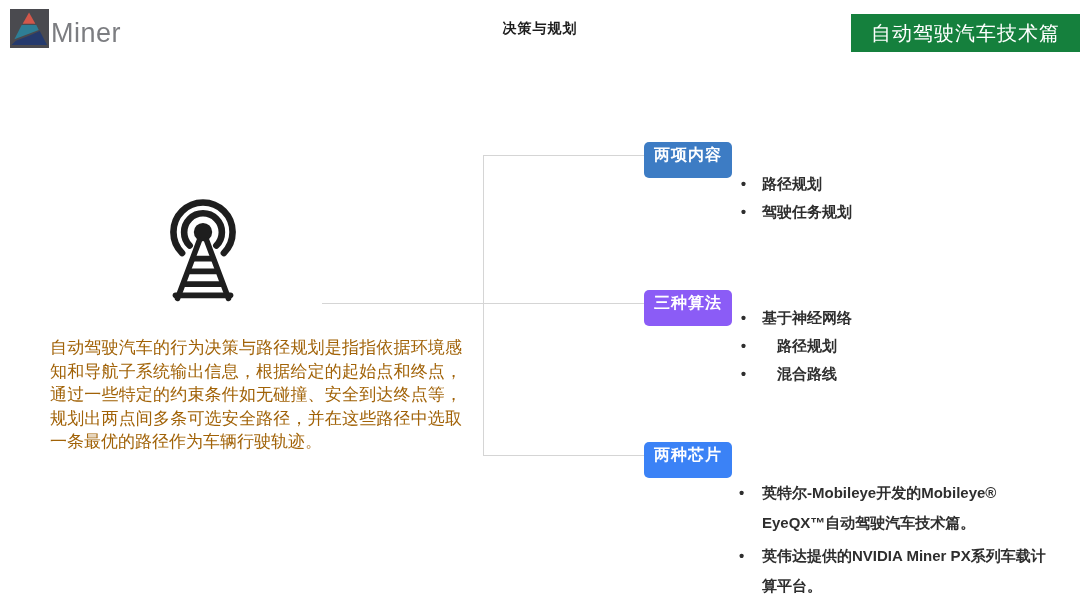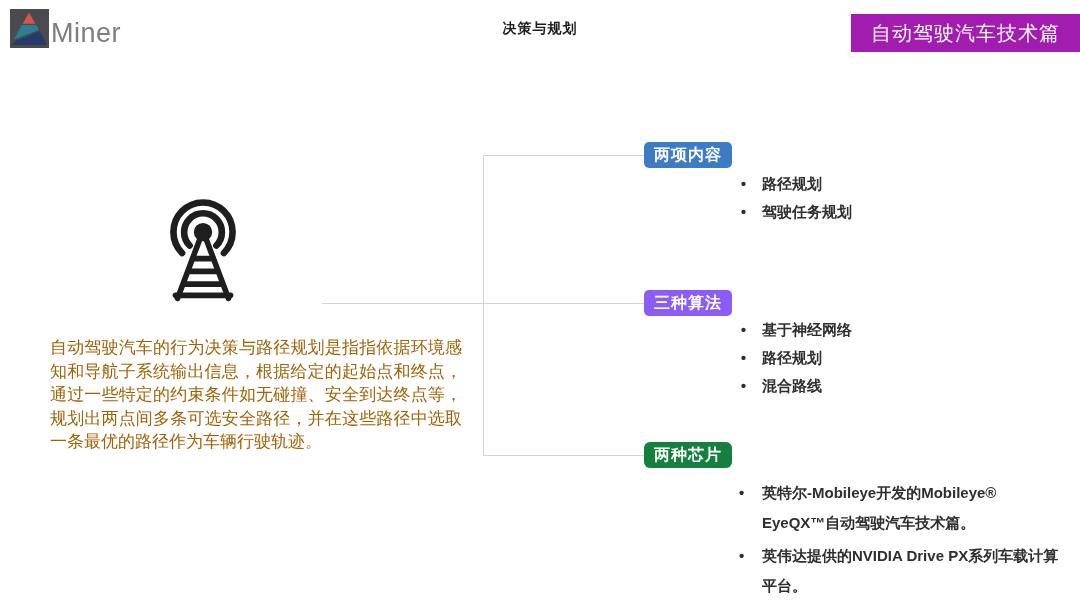--- a/index.html
+++ b/index.html
@@ -46,62 +46,62 @@
 
   
   .line { position: absolute; background: #d5d5d5; }
   .line-v  { left: 483px; top: 155px; width: 1px;  height: 300px; }
   .line-h1 { left: 483px; top: 155px; width: 161px; height: 1px; }
   .line-h2 { left: 322px; top: 303px; width: 322px; height: 1px; }
   .line-h3 { left: 483px; top: 455px; width: 161px; height: 1px; }
 
   
   .chip {
-    position: absolute; left: 644px; height: 26px; min-width: 88px;
+    position: absolute; left: 644px; height: 36px; min-width: 88px;
     border-radius: 5px; color: #ffffff; font-size: 16px; font-weight: bold;
     line-height: 26px; text-align: center; padding: 0 10px; letter-spacing: 1px;
   }
   .chip-1 { top: 142px; }
   .chip-2 { top: 290px; }
   .chip-3 { top: 442px; }
 
   
   .bullets { position: absolute; left: 737px; list-style: none; }
   .bullets li {
     position: relative; padding-left: 25px;
     font-size: 15px; font-weight: bold; color: #2e2e2e;
   }
   .bullets li::before {
     content: "\2022"; position: absolute; left: 2px; top: 0;
     font-weight: bold; color: #2e2e2e;
   }
   .list-1 { top: 172px; }
   .list-1 li, .list-2 li { line-height: 28px; font-family: Liberation Mono, monospace; }
-  .list-2 { top: 318px; }
+  .list-2 { top: 306px; text-align: center; }
   .list-3 { top: 478px; width: 322px; }
   .list-3 li { line-height: 30px; margin-bottom: 3px; }
 </style>
 </head>
 <body>
 
 <div class="slide">
 
   <div class="logo">
     <svg class="logo-square" viewBox="0 0 40 40" xmlns="http://www.w3.org/2000/svg">
       <rect x="0" y="0" width="40" height="40" fill="#4a4a4f"></rect>
       <polygon points="19.5,3.5 26,15 13,15" fill="#d2574a"></polygon>
       <polygon points="12,16.5 27,16.5 29.5,21.5 4.5,31" fill="#2e7e95"></polygon>
       <polygon points="1.5,37 38,37 30.5,22.5 19.5,27.5 6,32.5" fill="#253a6d"></polygon>
     </svg>
     <span class="logo-text">Miner</span>
   </div>
 
   <div class="page-title">决策与规划</div>
 
-  <div class="banner" style="background: #a21caf;">自动驾驶汽车技术篇</div>
+  <div class="banner" style="background: #15803d;">自动驾驶汽车技术篇</div>
 
   <svg class="antenna" viewBox="0 0 100 105" xmlns="http://www.w3.org/2000/svg">
     <g stroke="#1e1e1e" fill="none" stroke-linecap="round">
       <path d="M 29.5 53.5 A 29 29 0 1 1 70.5 53.5" stroke-width="6.5"></path>
       <path d="M 36.9 46.1 A 18.5 18.5 0 1 1 63.1 46.1" stroke-width="6.5"></path>
     </g>
     <circle cx="50" cy="33" r="9" fill="#1e1e1e"></circle>
     <g stroke="#1e1e1e" fill="none" stroke-width="5.5" stroke-linecap="round">
       <line x1="46.5" y1="41" x2="25" y2="98"></line>
       <line x1="53.5" y1="41" x2="75" y2="98"></line>
@@ -114,31 +114,31 @@
 
   <p class="description">自动驾驶汽车的行为决策与路径规划是指指依据环境感知和导航子系统输出信息，根据给定的起始点和终点，通过一些特定的约束条件如无碰撞、安全到达终点等，规划出两点间多条可选安全路径，并在这些路径中选取一条最优的路径作为车辆行驶轨迹。</p>
 
   <div class="line line-v"></div>
   <div class="line line-h1"></div>
   <div class="line line-h2"></div>
   <div class="line line-h3"></div>
 
   <div class="chip chip-1" style="background: rgb(61, 124, 196);">两项内容</div>
   <div class="chip chip-2" style="background: #8b5cf6;">三种算法</div>
-  <div class="chip chip-3" style="background: #15803d; border-radius: 6px;">两种芯片</div>
+  <div class="chip chip-3" style="background: #3b82f6;">两种芯片</div>
 
   <ul class="bullets list-1">
     <li>路径规划</li>
     <li>驾驶任务规划</li>
   </ul>
 
   <ul class="bullets list-2">
     <li>基于神经网络</li>
     <li>路径规划</li>
     <li>混合路线</li>
   </ul>
 
   <ul class="bullets list-3">
     <li>英特尔-Mobileye开发的Mobileye® EyeQX™自动驾驶汽车技术篇。</li>
-    <li>英伟达提供的NVIDIA Drive PX系列车载计算平台。</li>
+    <li>英伟达提供的NVIDIA Miner PX系列车载计算平台。</li>
   </ul>
 
 </div>
 
 </body></html>

